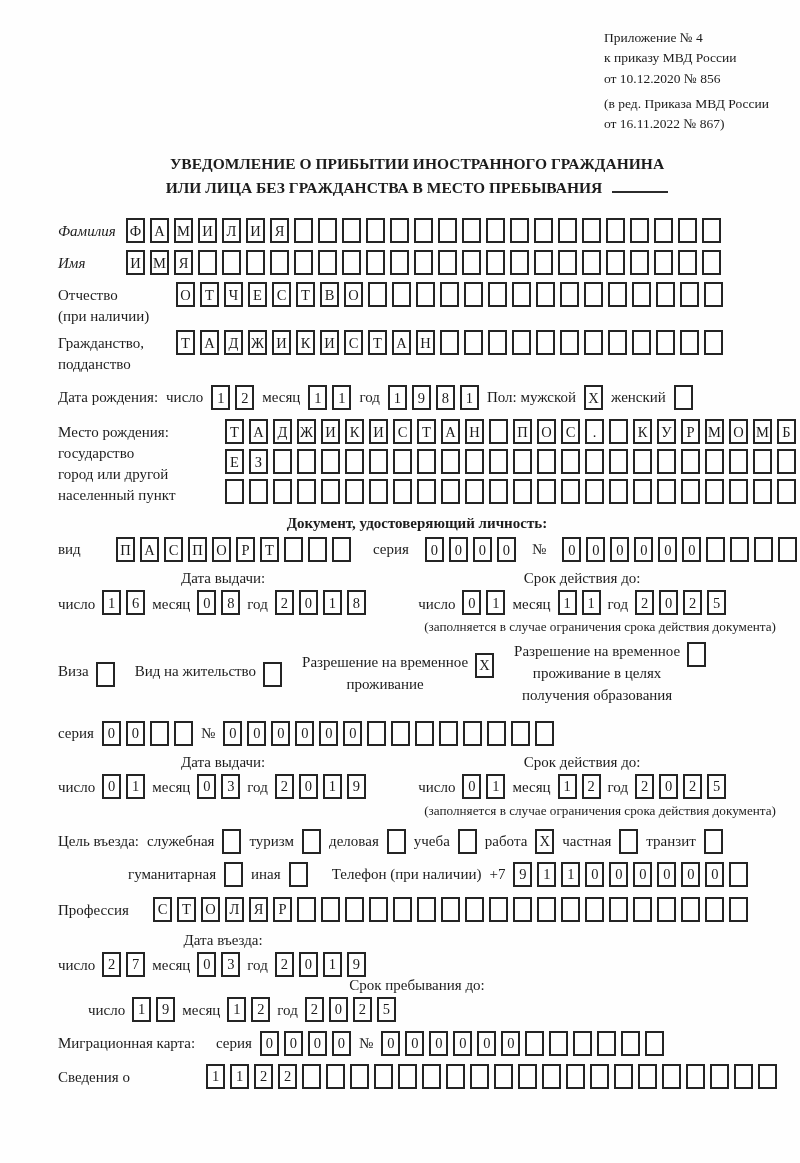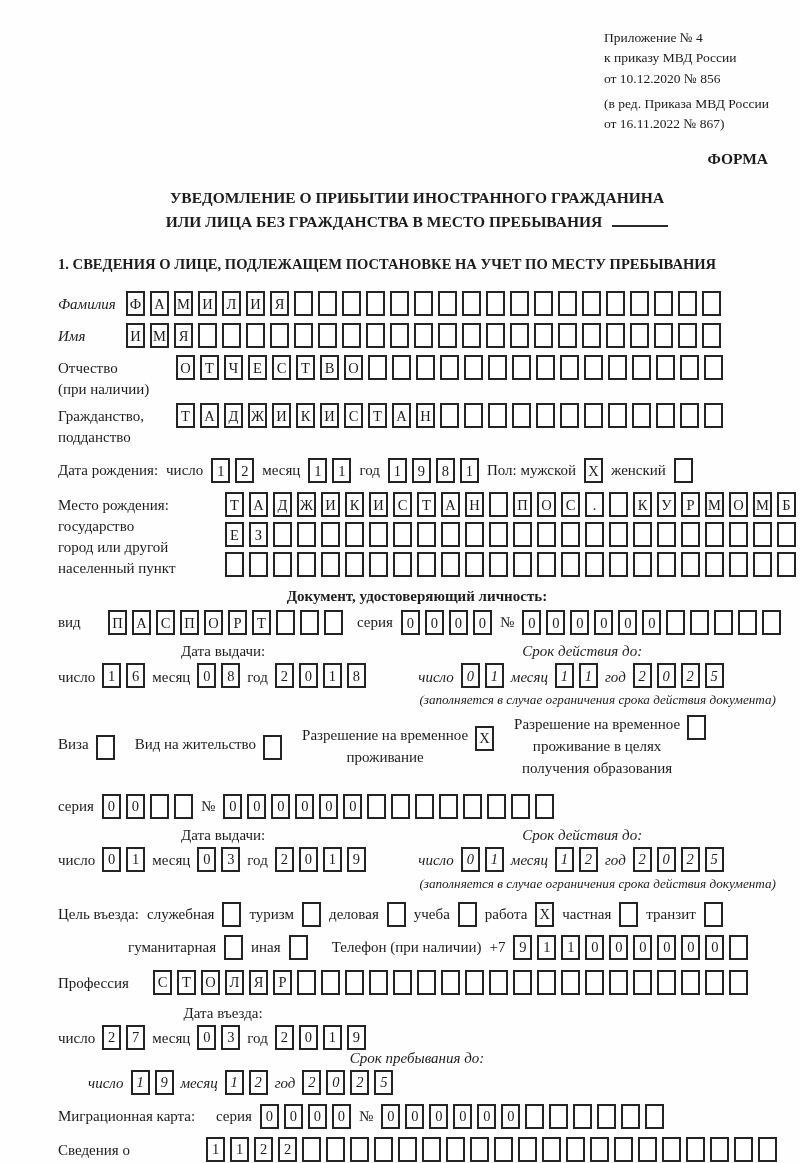--- a/index.html
+++ b/index.html
@@ -37,21 +37,21 @@
 
   .inl { display:flex; align-items:center; flex-wrap:nowrap; }
   .inl > * { margin-right:8px; }
   .inl > *:last-child { margin-right:0; }
   .inl .lbl { padding-top:0; }
 
   .center-bold { text-align:center; font-weight:bold; font-size:15px; margin-top:9px; }
 
   .dates { display:flex; margin-top:8px; }
   .dcol-l { width:46%; flex:none; }
-  .dcol-r { flex:1;font-style:italic; }
+  .dcol-r { flex:1; }
   .dtitle { text-align:center; font-size:15px; margin-bottom:3px; }
   .dline { display:flex; align-items:center; }
   .dline > * { margin-right:7px; }
   .dnote { font-size:13.2px; text-align:right; margin-top:4px; }
 
   .intro { font-size:15px; margin-top:12px; line-height:1.55; }
 
   .opts { display:flex; align-items:center; margin-top:6px; }
   .opt { display:flex; align-items:flex-start; }
   .opt .olbl { font-size:15px; line-height:1.45; }
@@ -65,28 +65,26 @@
 <div class="page">
 
   <div class="appendix">
     <div>Приложение № 4</div>
     <div>к приказу МВД России</div>
     <div>от 10.12.2020 № 856</div>
     <div class="gap">(в ред. Приказа МВД России</div>
     <div>от 16.11.2022 № 867)</div>
   </div>
 
-  <div class="forma">ФОРМА</div>
 
   <div class="title">
     <div>УВЕДОМЛЕНИЕ О ПРИБЫТИИ ИНОСТРАННОГО ГРАЖДАНИНА</div>
     <div><span>ИЛИ ЛИЦА БЕЗ ГРАЖДАНСТВА В МЕСТО ПРЕБЫВАНИЯ</span><span class="uline"></span></div>
   </div>
 
-  <div class="sec">1. СВЕДЕНИЯ О ЛИЦЕ, ПОДЛЕЖАЩЕМ ПОСТАНОВКЕ НА УЧЕТ ПО МЕСТУ ПРЕБЫВАНИЯ</div>
 
   <div class="frow" style="margin-top:18px;">
     <div class="lbl w68">Фамилия</div>
     <div class="bxs">
         <span class="cell">Ф</span>
         <span class="cell">А</span>
         <span class="cell">М</span>
         <span class="cell">И</span>
         <span class="cell">Л</span>
         <span class="cell">И</span>
@@ -320,21 +318,21 @@
           <span class="cell"></span>
           <span class="cell"></span>
           <span class="cell"></span>
           <span class="cell"></span>
         </div>
     </div>
   </div>
 
   <div class="center-bold">Документ, удостоверяющий личность:</div>
 
-  <div class="frow inl" style="margin-top:5px;">
+  <div class="frow inl" style="margin-top:5px;gap:8px;">
     <span class="lbl" style="width:42px;flex:none;">вид</span>
     <span class="bxs">
         <span class="cell">П</span>
         <span class="cell">А</span>
         <span class="cell">С</span>
         <span class="cell">П</span>
         <span class="cell">О</span>
         <span class="cell">Р</span>
         <span class="cell">Т</span>
         <span class="cell"></span>

